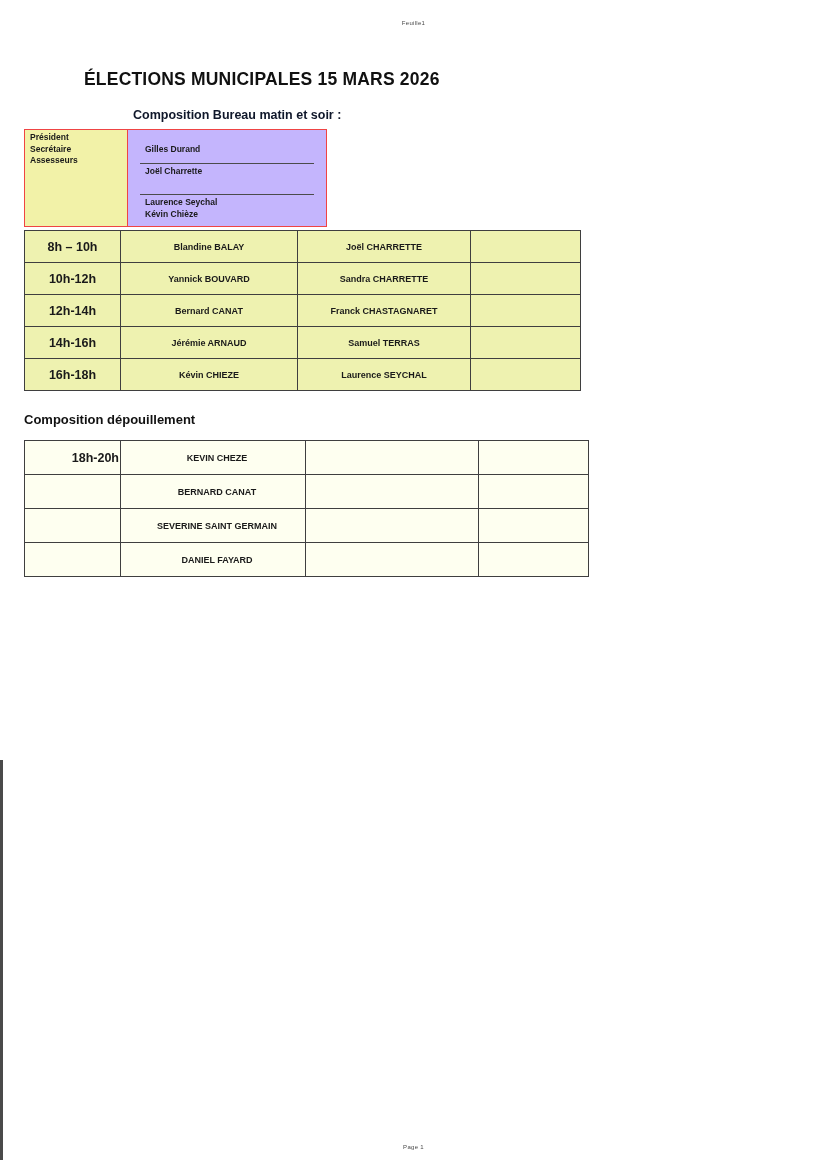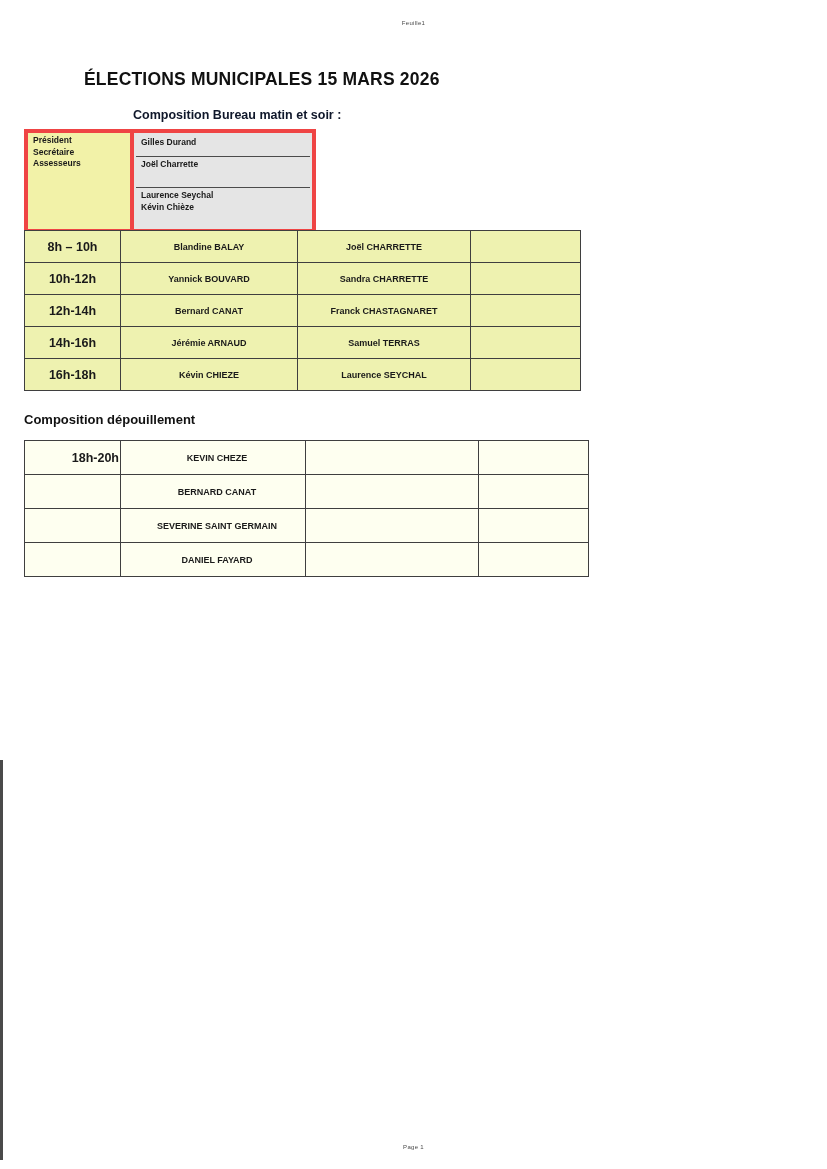--- a/index.html
+++ b/index.html
@@ -77,37 +77,37 @@
 
   
   .bureau-table {
     position: absolute;
     top: 129px;
     left: 24px;
     border-collapse: collapse;
     table-layout: fixed;
   }
   .bureau-table td {
-    border: 4px solid #ef4444;
+    border: 1px solid #ef4444;
     vertical-align: top;
     padding: 2px 4px 2px 5px;
     font-size: 8.5px;
     font-weight: bold;
     color: #1a1a1a;
     line-height: 11.5px;
   }
   .bureau-roles {
     width: 93px;
     background: #f2f2a8;
     height: 92px;
   }
   .bureau-names {
     width: 174px;
-    background: #e5e5e5;
-    padding: 2px !important;
+    background: #c4b5fd;
+    padding: 12px !important;
   }
   .name-cell {
     border-bottom: 1px solid #4b4b4b;
     padding: 2px 4px 2px 5px;
     font-size: 8.5px;
     font-weight: bold;
     line-height: 11.5px;
     box-sizing: border-box;
   }
   .name-cell.h1 { height: 22px; }

